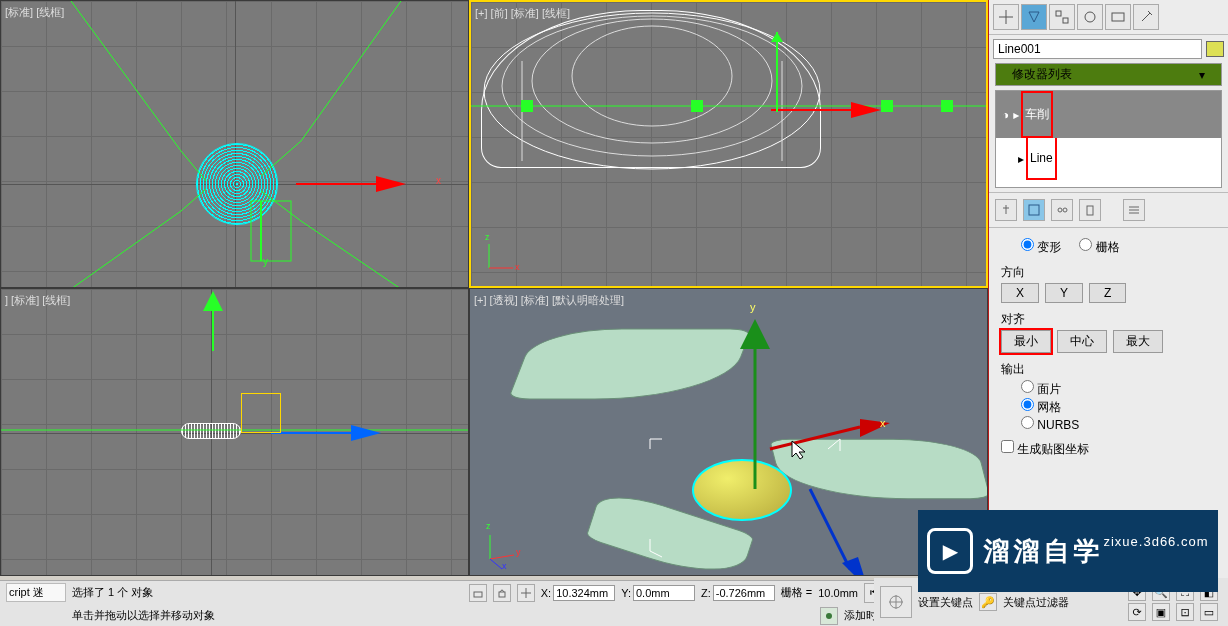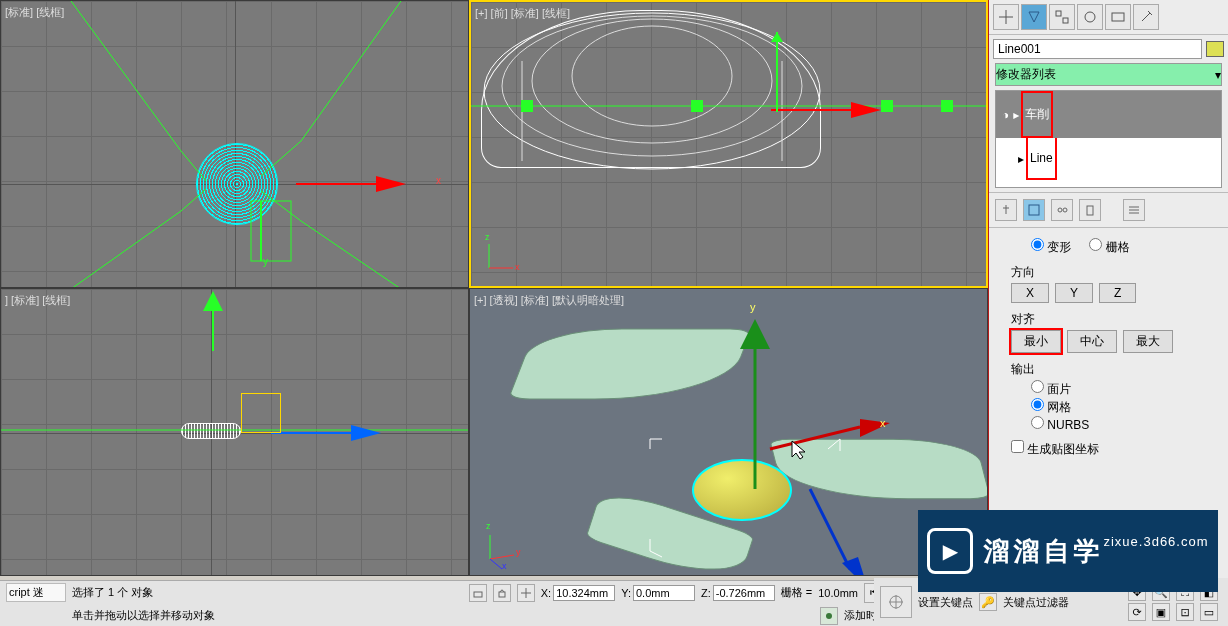--- a/index.html
+++ b/index.html
@@ -33,30 +33,30 @@
 .circle-obj { position: absolute; border-radius: 50%; }
 
 
 .right-panel { position: absolute; right: 0; top: 0; width: 240px; height: 580px; background: #ececec; border-left: 1px solid #b91c1c; font-size: 12px; }
 .toolbar-row { display: flex; gap: 2px; padding: 4px; border-bottom: 1px solid #bbb; }
 .tool-btn { width: 26px; height: 26px; background: #e8e8e8; border: 1px solid #aaa; display:flex; align-items:center; justify-content:center; cursor:pointer; }
 .tool-btn.active { background: #5aa7d6; }
 .name-field { margin: 4px; display: flex; align-items: center; }
 .name-field input { flex:1; border:1px solid #999; padding: 2px 4px; font-size:12px; }
 .color-swatch { width: 18px; height: 16px; background: #dde055; border:1px solid #666; margin-left:4px; }
-.pulldown { margin: 4px 6px; padding: 2px 0; border: 1px solid #999; background: #86efac; display:flex; justify-content:space-between; align-items:center; }
+.pulldown { margin: 4px 6px; padding: 2px 16px; border: 1px solid #999; background: #4d7c0f; display:flex; justify-content:space-between; align-items:center; }
 .mod-stack { margin: 0 6px; border: 1px solid #999; background:#fff; height: 98px; }
 .mod-item { padding: 2px 6px; display:flex; align-items:center; gap:4px; font-size:12px; }
 .mod-item.sel { background: #888; color:#fff; }
 .red-box { border: 2px solid #ff0000; margin: -2px -2px; padding:13px 2px; }
 .mod-icons { display:flex; gap:6px; padding:6px; border-top:1px solid #bbb; border-bottom:1px solid #bbb; margin-top:4px; }
 .small-btn { width:22px; height:22px; border:1px solid #aaa; background:#e8e8e8; display:flex; align-items:center; justify-content:center; cursor:pointer; }
 .small-btn.active { background:#8ac6e8; }
 
-.params { padding: 6px 22px; font-size:12px; }
+.params { padding: 6px 12px; font-size:12px; }
 .radio-row { display:flex; gap:18px; margin:4px 0 8px 20px; align-items:center; }
 .label-head { margin: 6px 0 2px 0; }
 .btn-row { display:flex; gap:6px; margin: 2px 0 8px 0; }
 .pbtn { padding: 2px 12px; background:#e0e0e0; border:1px solid #999; cursor:pointer; font-size:12px; }
 .pbtn.xyz { padding: 2px 14px; }
 .red-box2 { outline: 2px solid #ff0000; }
 
 
 .status-stack { position: absolute; left: 0; bottom: 0; width: 988px; height: 46px; background: #e4e4e4; border-top:1px solid #aaa; font-size:11px; }
 .status-row { display:flex; align-items:center; height:23px; gap:6px; padding:0 6px; }

